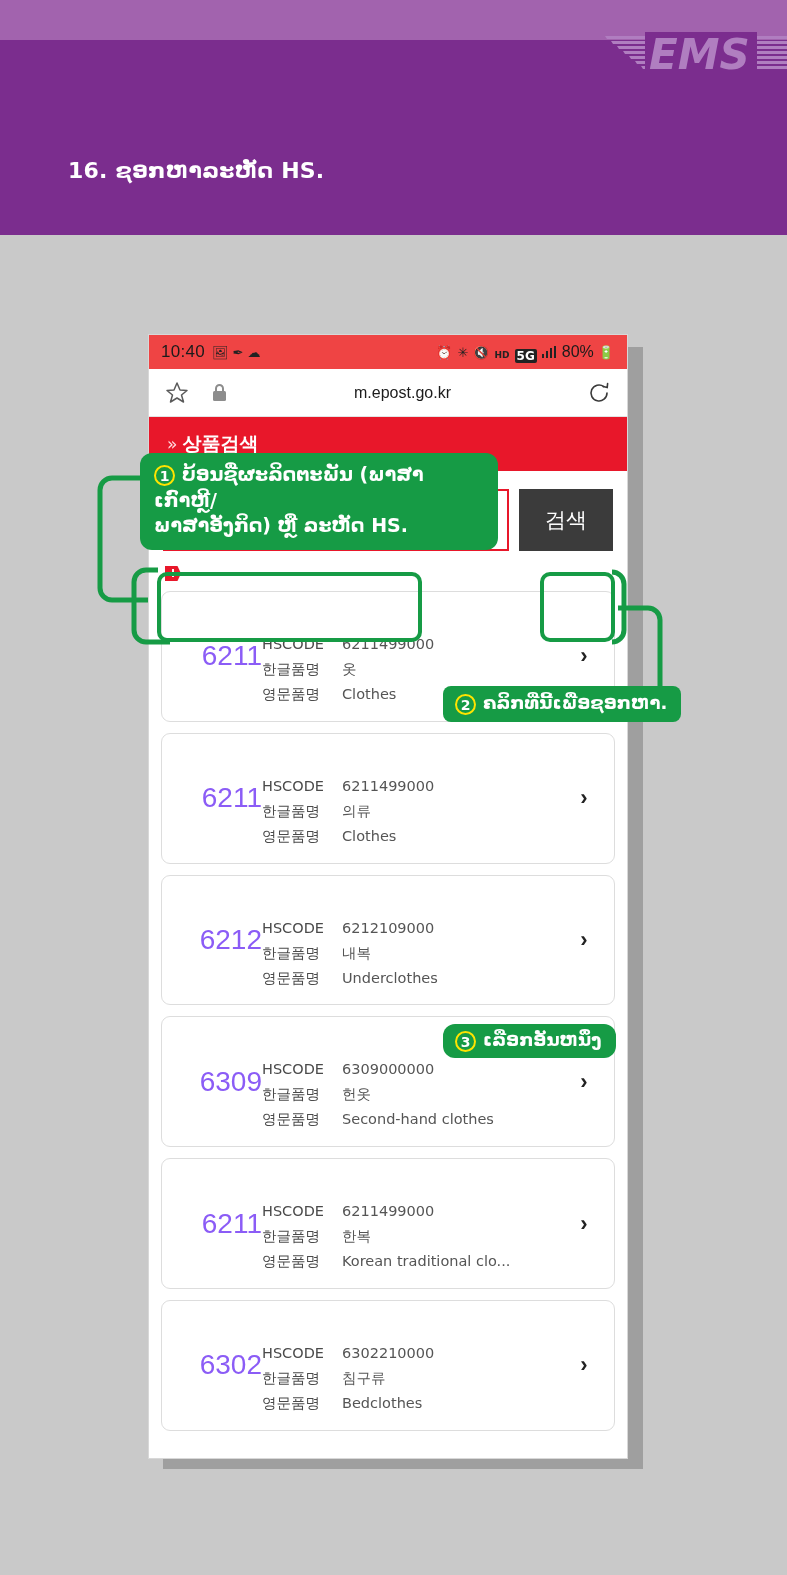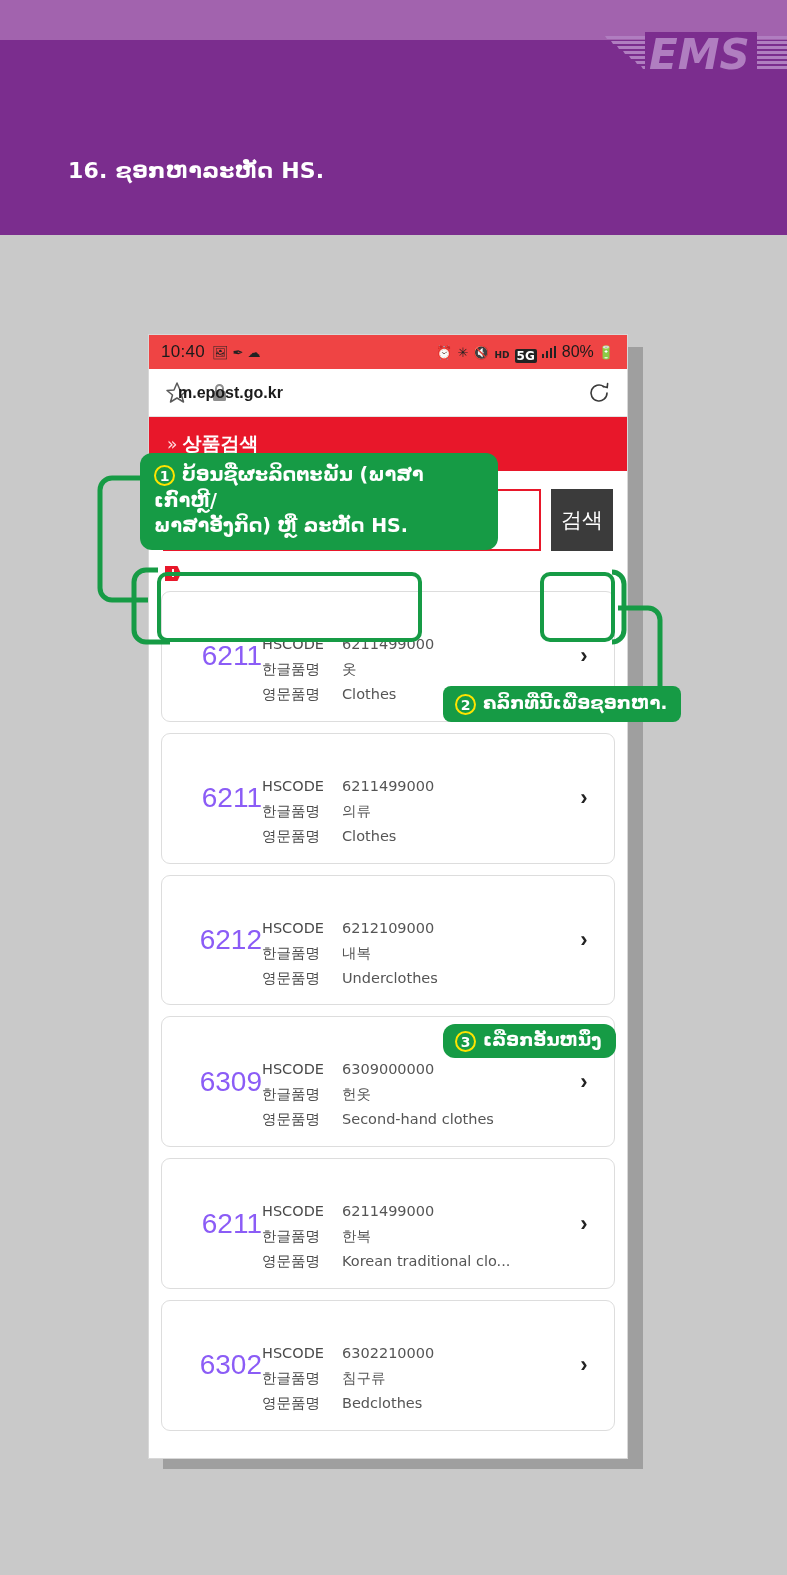--- a/index.html
+++ b/index.html
@@ -61,22 +61,22 @@
   .bars i:nth-child(3){ left:8px; height:10px;}
   .bars i:nth-child(4){ left:12px; height:12px;}
 
   
   .browserbar {
     position: relative; height: 48px; background: #fff;
     display: flex; align-items: center; padding: 0 16px;
     border-bottom: 1px solid #e3e3e3;
   }
   .bb-url {
-    position: absolute; left: 0; right: 0; text-align: left;
-    font-size: 16px; color: #1b1b1b; font-weight: 700;
+    position: absolute; left: 0; right: 0; text-align: center;
+    font-size: 16px; color: #1b1b1b; font-weight: 400;
     font-family: "Liberation Sans", sans-serif;
     margin-left: 29px;
   }
   .bb-star { width: 24px; height: 24px; }
   .bb-lock { margin-left: 22px; width: 17px; height: 20px; }
   .bb-reload { margin-left: auto; width: 24px; height: 24px; z-index:2;}
 
   
   .red-banner {
     height: 54px; background: #e8172a;
@@ -86,21 +86,21 @@
   .red-banner .txt { color: #ffffff; font-size: 19px; font-weight: bold; }
 
   
   .search-wrap { background: #fff; padding: 18px 14px 10px 14px; display: flex; align-items: center; }
   .search-input {
     flex: 1; height: 62px; border: 2px solid #e8172a; background: #fff;
     font-size: 20px; color: #222; padding: 0 14px; outline: none;
     font-family: "Liberation Sans", sans-serif;
   }
   .search-btn {
-    width: 62px; height: 62px; margin-left: 10px; background: #3b3b3b; color: #fff;
+    width: 94px; height: 62px; margin-left: 10px; background: #3b3b3b; color: #fff;
     border: none; font-size: 21px; cursor: pointer;
     font-family: "DejaVu Sans", sans-serif;
   }
 
   
   .notice { display: flex; padding: 2px 16px 8px 16px; background: #fff; gap: 6px; }
   .notice-ico {
     flex: 0 0 auto; margin-top: 3px; width: 16px; height: 15px;
     background: #e8172a; color: #fff; font-size: 11px; font-weight: bold;
     text-align: center; line-height: 15px;

